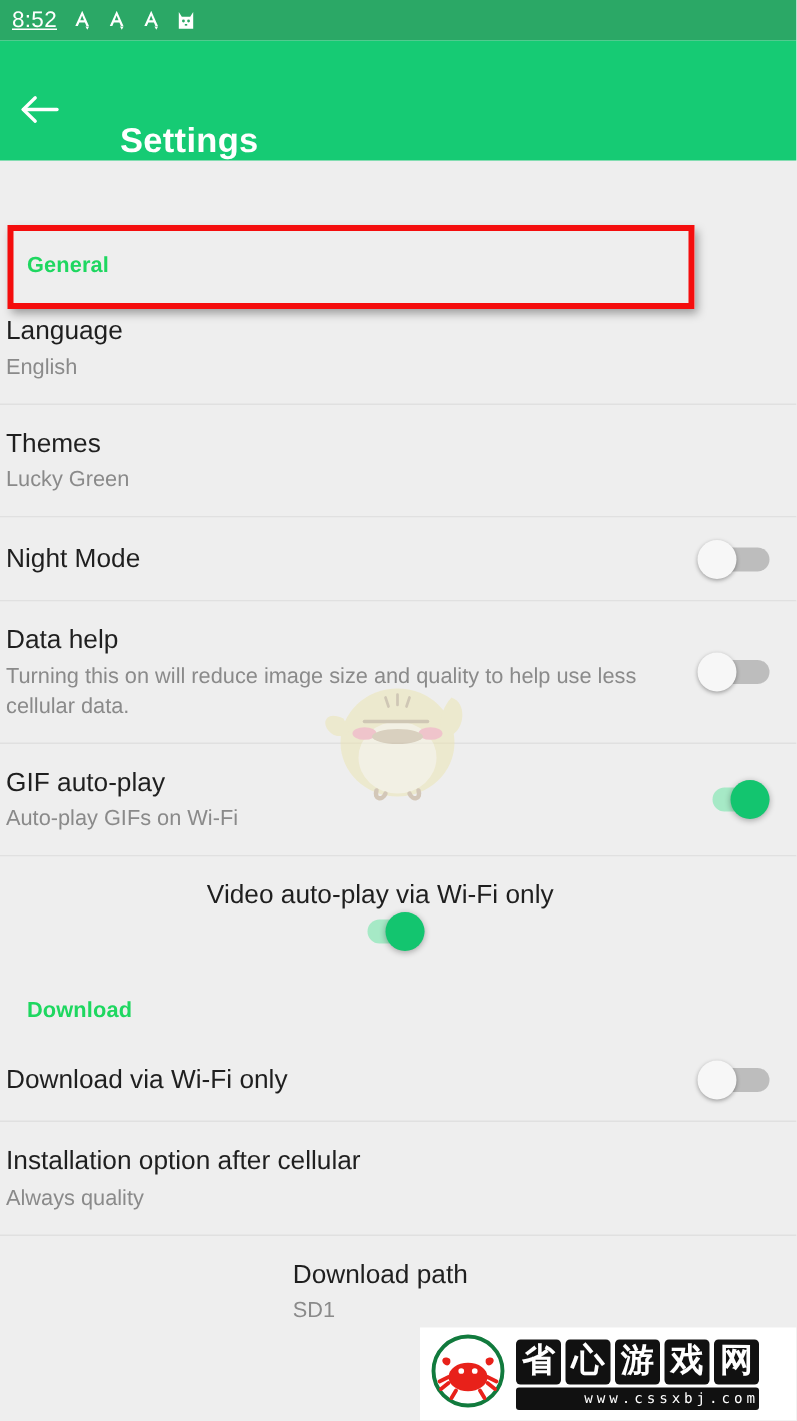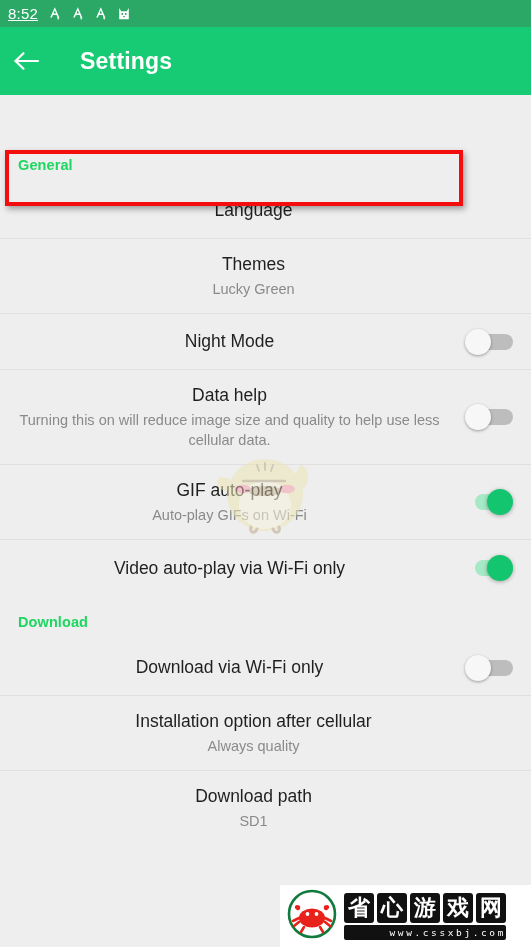--- a/index.html
+++ b/index.html
@@ -16,22 +16,22 @@
     height:27px; background:#2ba866;
     display:flex; align-items:center; padding:0 8px;
     color:#ffffff; position:relative; z-index:5;
   }
   .statusbar .clock{ font-size:15px; letter-spacing:.2px; margin-right:10px;text-decoration:underline; }
   .sb-icons{ display:flex; align-items:center; gap:9px; }
   .sb-icons svg{ display:block; }
 
   
   .appbar{
-    height:68px; background:#16cb74;
-    display:flex; align-items:center; position:relative; z-index:5;
+    height:80px; background:#16cb74;
+    display:flex; align-items:flex-end; position:relative; z-index:5;
   }
   .back-btn{
     width:52px; height:68px;
     display:flex; align-items:center; justify-content:center;
     cursor:pointer;
   }
   .back-btn svg{ display:block; }
   .appbar-title{
     color:#ffffff; font-size:23px; font-weight:bold;
     margin-left:28px; letter-spacing:.2px;
@@ -41,23 +41,23 @@
   .list{ position:relative; background:#eeeeee;margin-top:44px; }
   .section-header{
     color:#1ed760; font-size:14.5px; font-weight:bold;
     padding:18px 18px 10px 18px; letter-spacing:.1px;
   }
   .row{
     position:relative; background:#eeeeee;
     padding:14px 18px 14px 4px;
     display:flex; align-items:center; justify-content:space-between;
     border-bottom:1px solid #e0e0e0;
-    cursor:pointer; min-height:56px;text-align:center;
-  }
-  .row.nodivider{ border-bottom:none; }
+    cursor:pointer; min-height:56px;
+  }
+  .row.nodivider{ border-bottom:none;flex-direction:column; }
   .row-text{ flex:1; min-width:0; padding-right:10px; }
   .row-title{ font-size:17.5px; color:#1f1f1f; line-height:1.32; }
   .row-sub{ font-size:14.5px; color:#8a8a8a; line-height:1.38; margin-top:3px; }
 
   
   .toggle{ width:48px; height:26px; position:relative; flex:0 0 auto; cursor:pointer; }
   .toggle .track{
     position:absolute; right:0; top:5px;
     width:38px; height:16px; border-radius:8px; background:#bdbdbd;
   }
@@ -153,20 +153,21 @@
   <div class="appbar-title">Settings</div>
 </div>
 
 <div class="list">
 
   <div class="section-header">General</div>
 
   <div class="row">
     <div class="row-text">
       <div class="row-title">Language</div>
+      <div class="row-sub">English</div>
     </div>
   </div>
 
 
   <div class="row">
     <div class="row-text">
       <div class="row-title">Themes</div>
       <div class="row-sub">Lucky Green</div>
     </div>
   </div>

